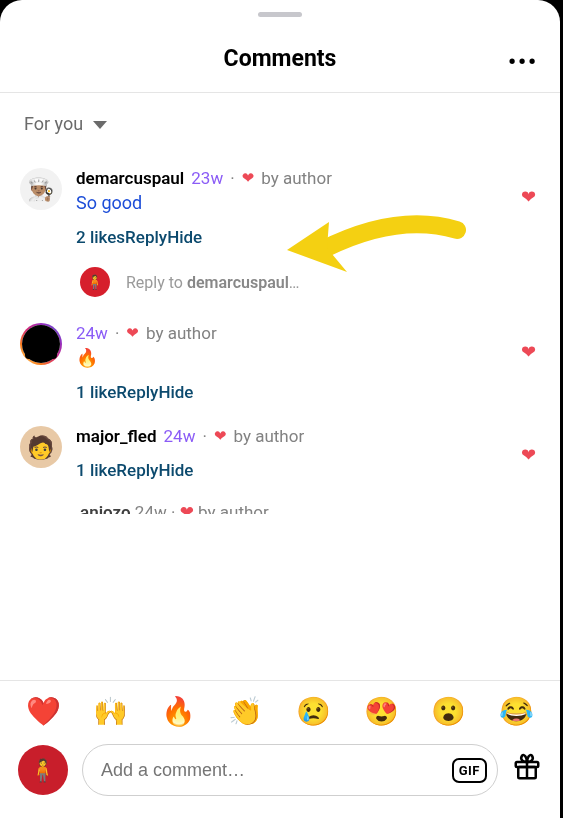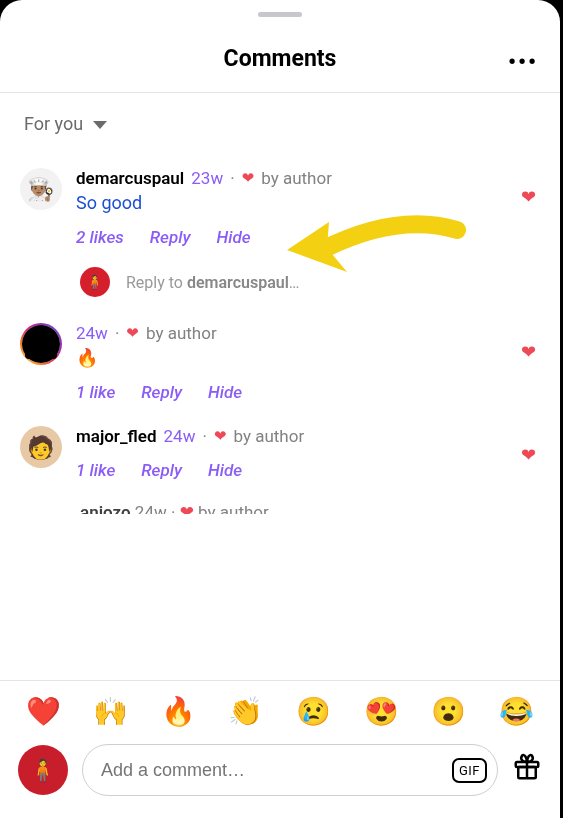--- a/index.html
+++ b/index.html
@@ -119,26 +119,24 @@
     .dot { color: #828282; }
     .liked-heart { color: #ed4956; font-size: 15px; }
     .by-author { color: #828282; font-size: 17px; }
     .comment-text {
       font-size: 18px;
       color: #1d4ed8;
       margin-top: 4px;
     }
     .comment-actions {
       display: flex;
-      gap: 26px;
       margin-top: 14px;
       font-size: 17px;
-      color: #8b5cf6;
+      color: #0c4a6e;
       font-weight: 500;
-      font-style: italic;
     }
     .comment-actions span { cursor: pointer; }
     .like-col {
       display: flex;
       align-items: flex-start;
       padding-top: 18px;
       padding-right: 4px;
     }
     .like-heart {
       color: #ed4956;
@@ -227,21 +225,21 @@
       outline: none;
       font-size: 18px;
       color: #9a9a9a;
       background: transparent;
     }
     .gif-btn {
       border: 2px solid #000;
       border-radius: 7px;
       padding: 3px 5px;
       font-size: 13px;
-      font-weight: 400;
+      font-weight: 700;
       cursor: pointer;
       letter-spacing: 0.5px;
     }
     .gift-btn {
       font-size: 28px;
       cursor: pointer;
     }
     .dvc-shape {
       width: 32px;
       height: 30px;

